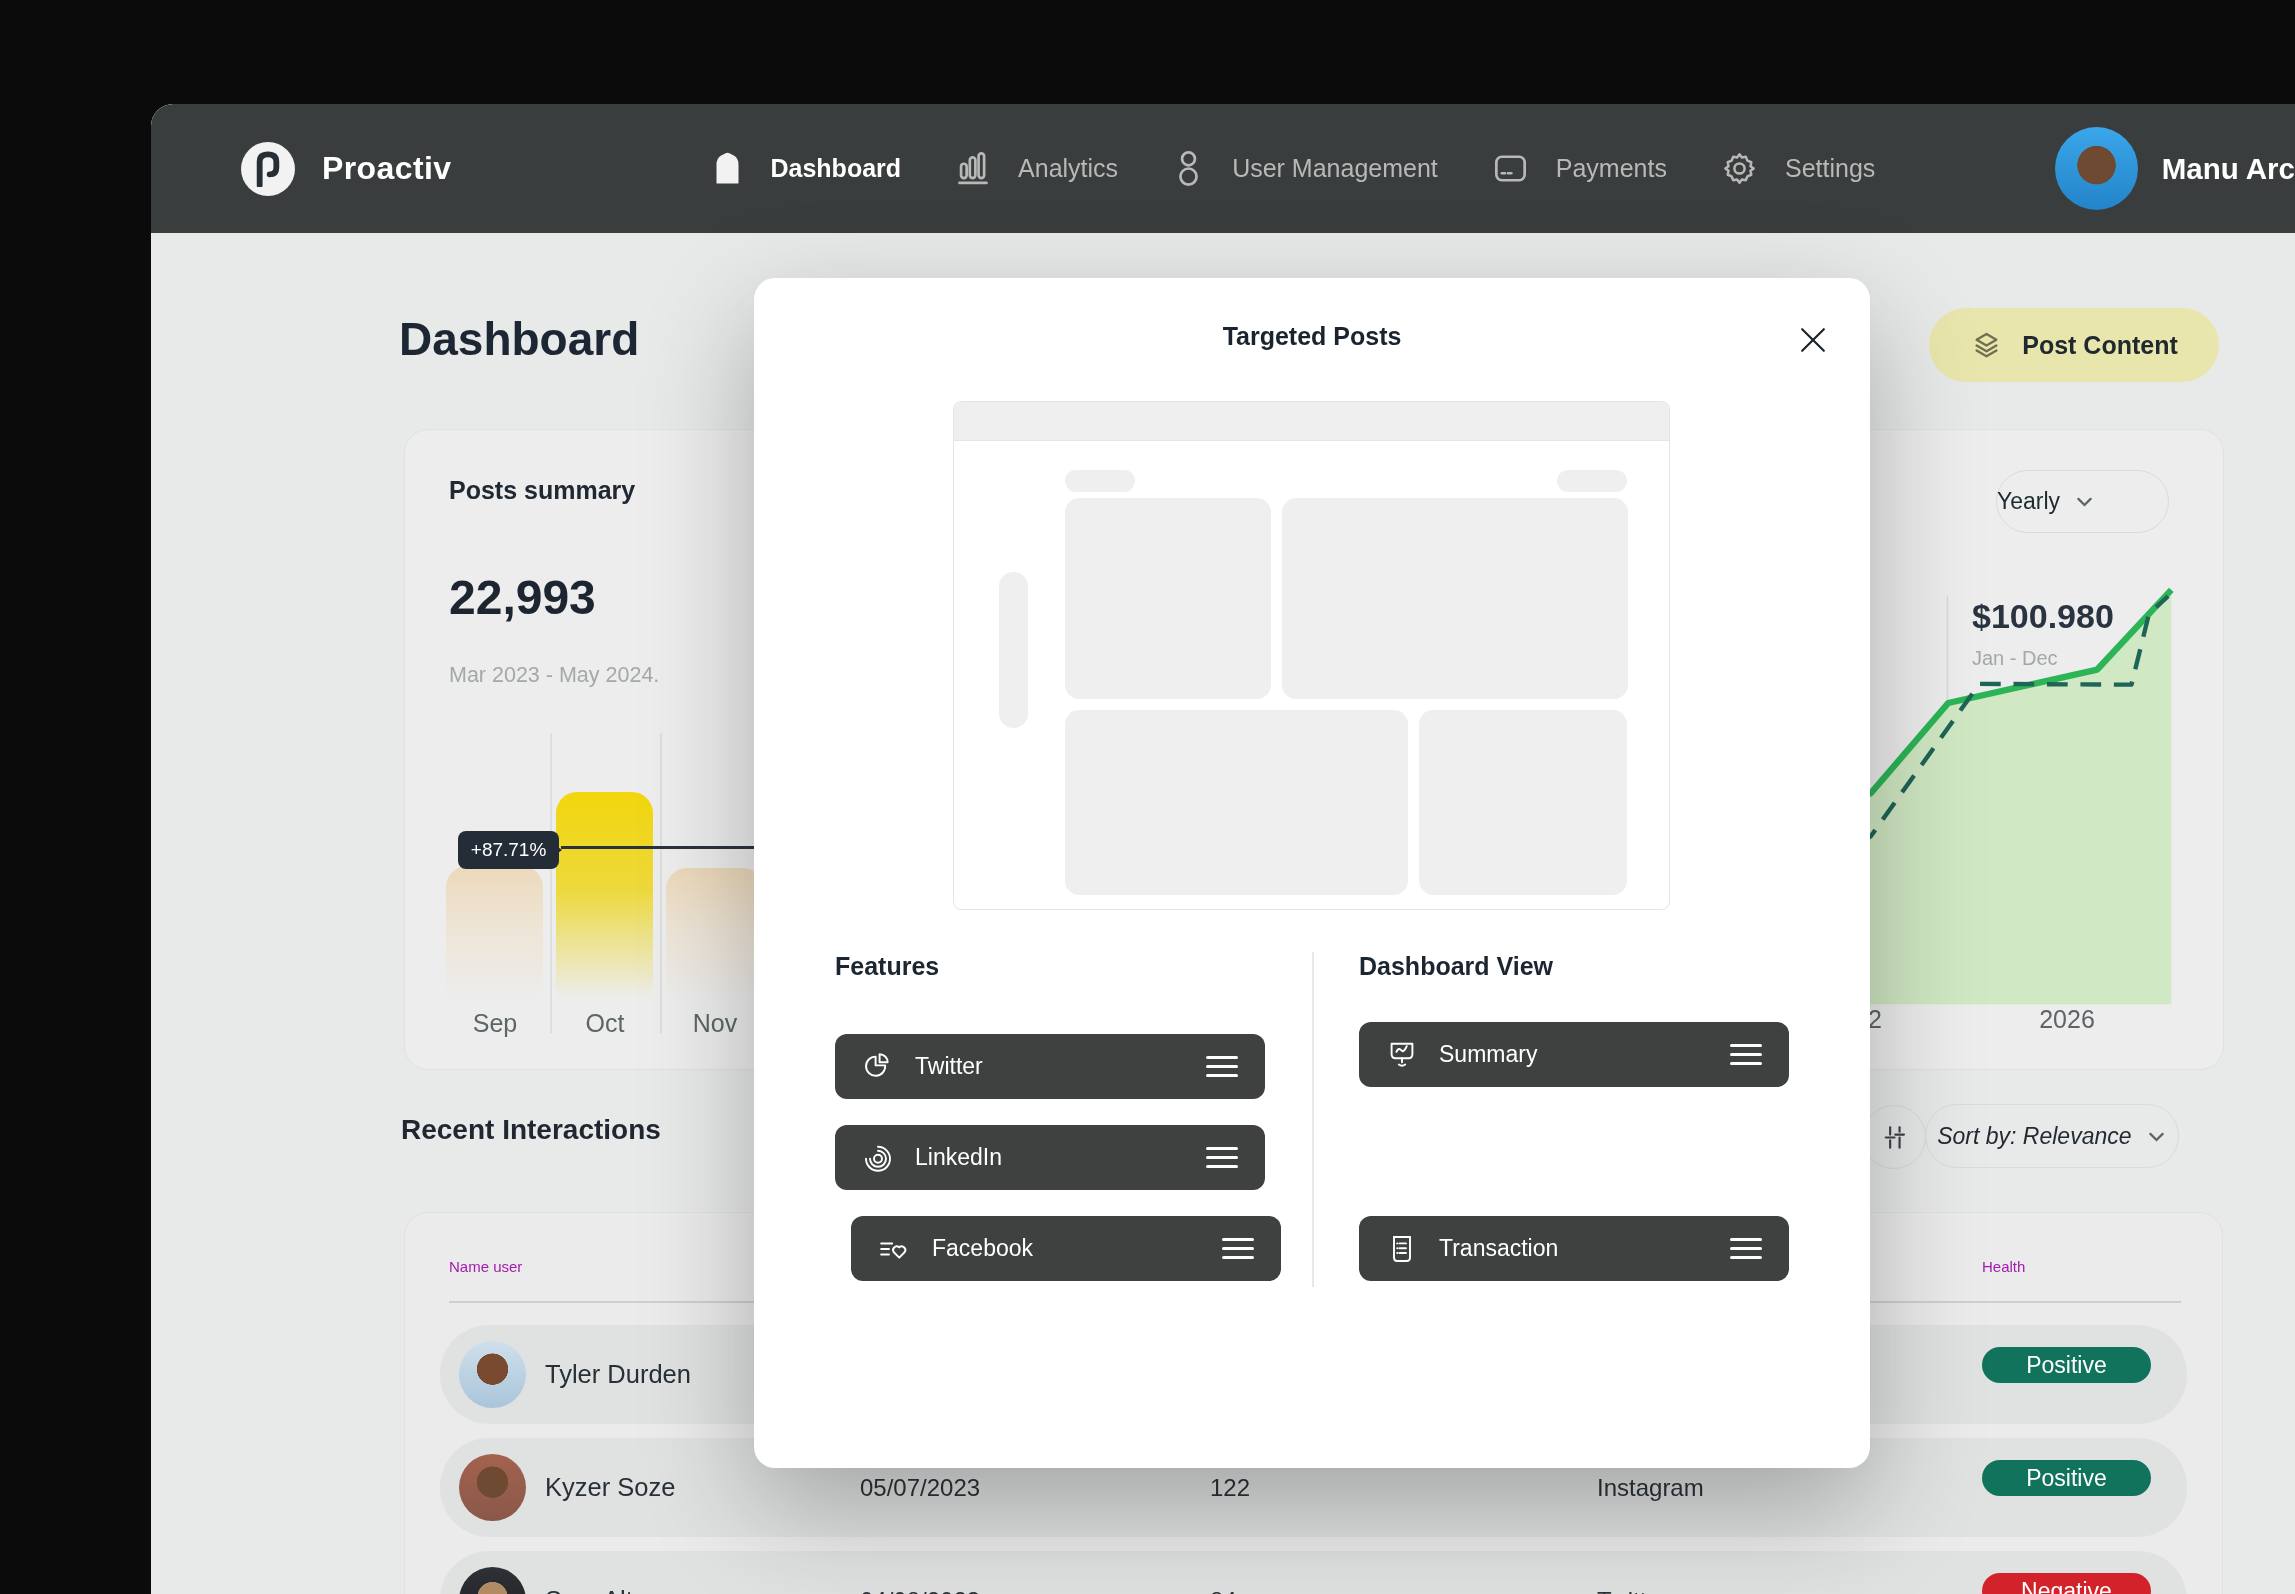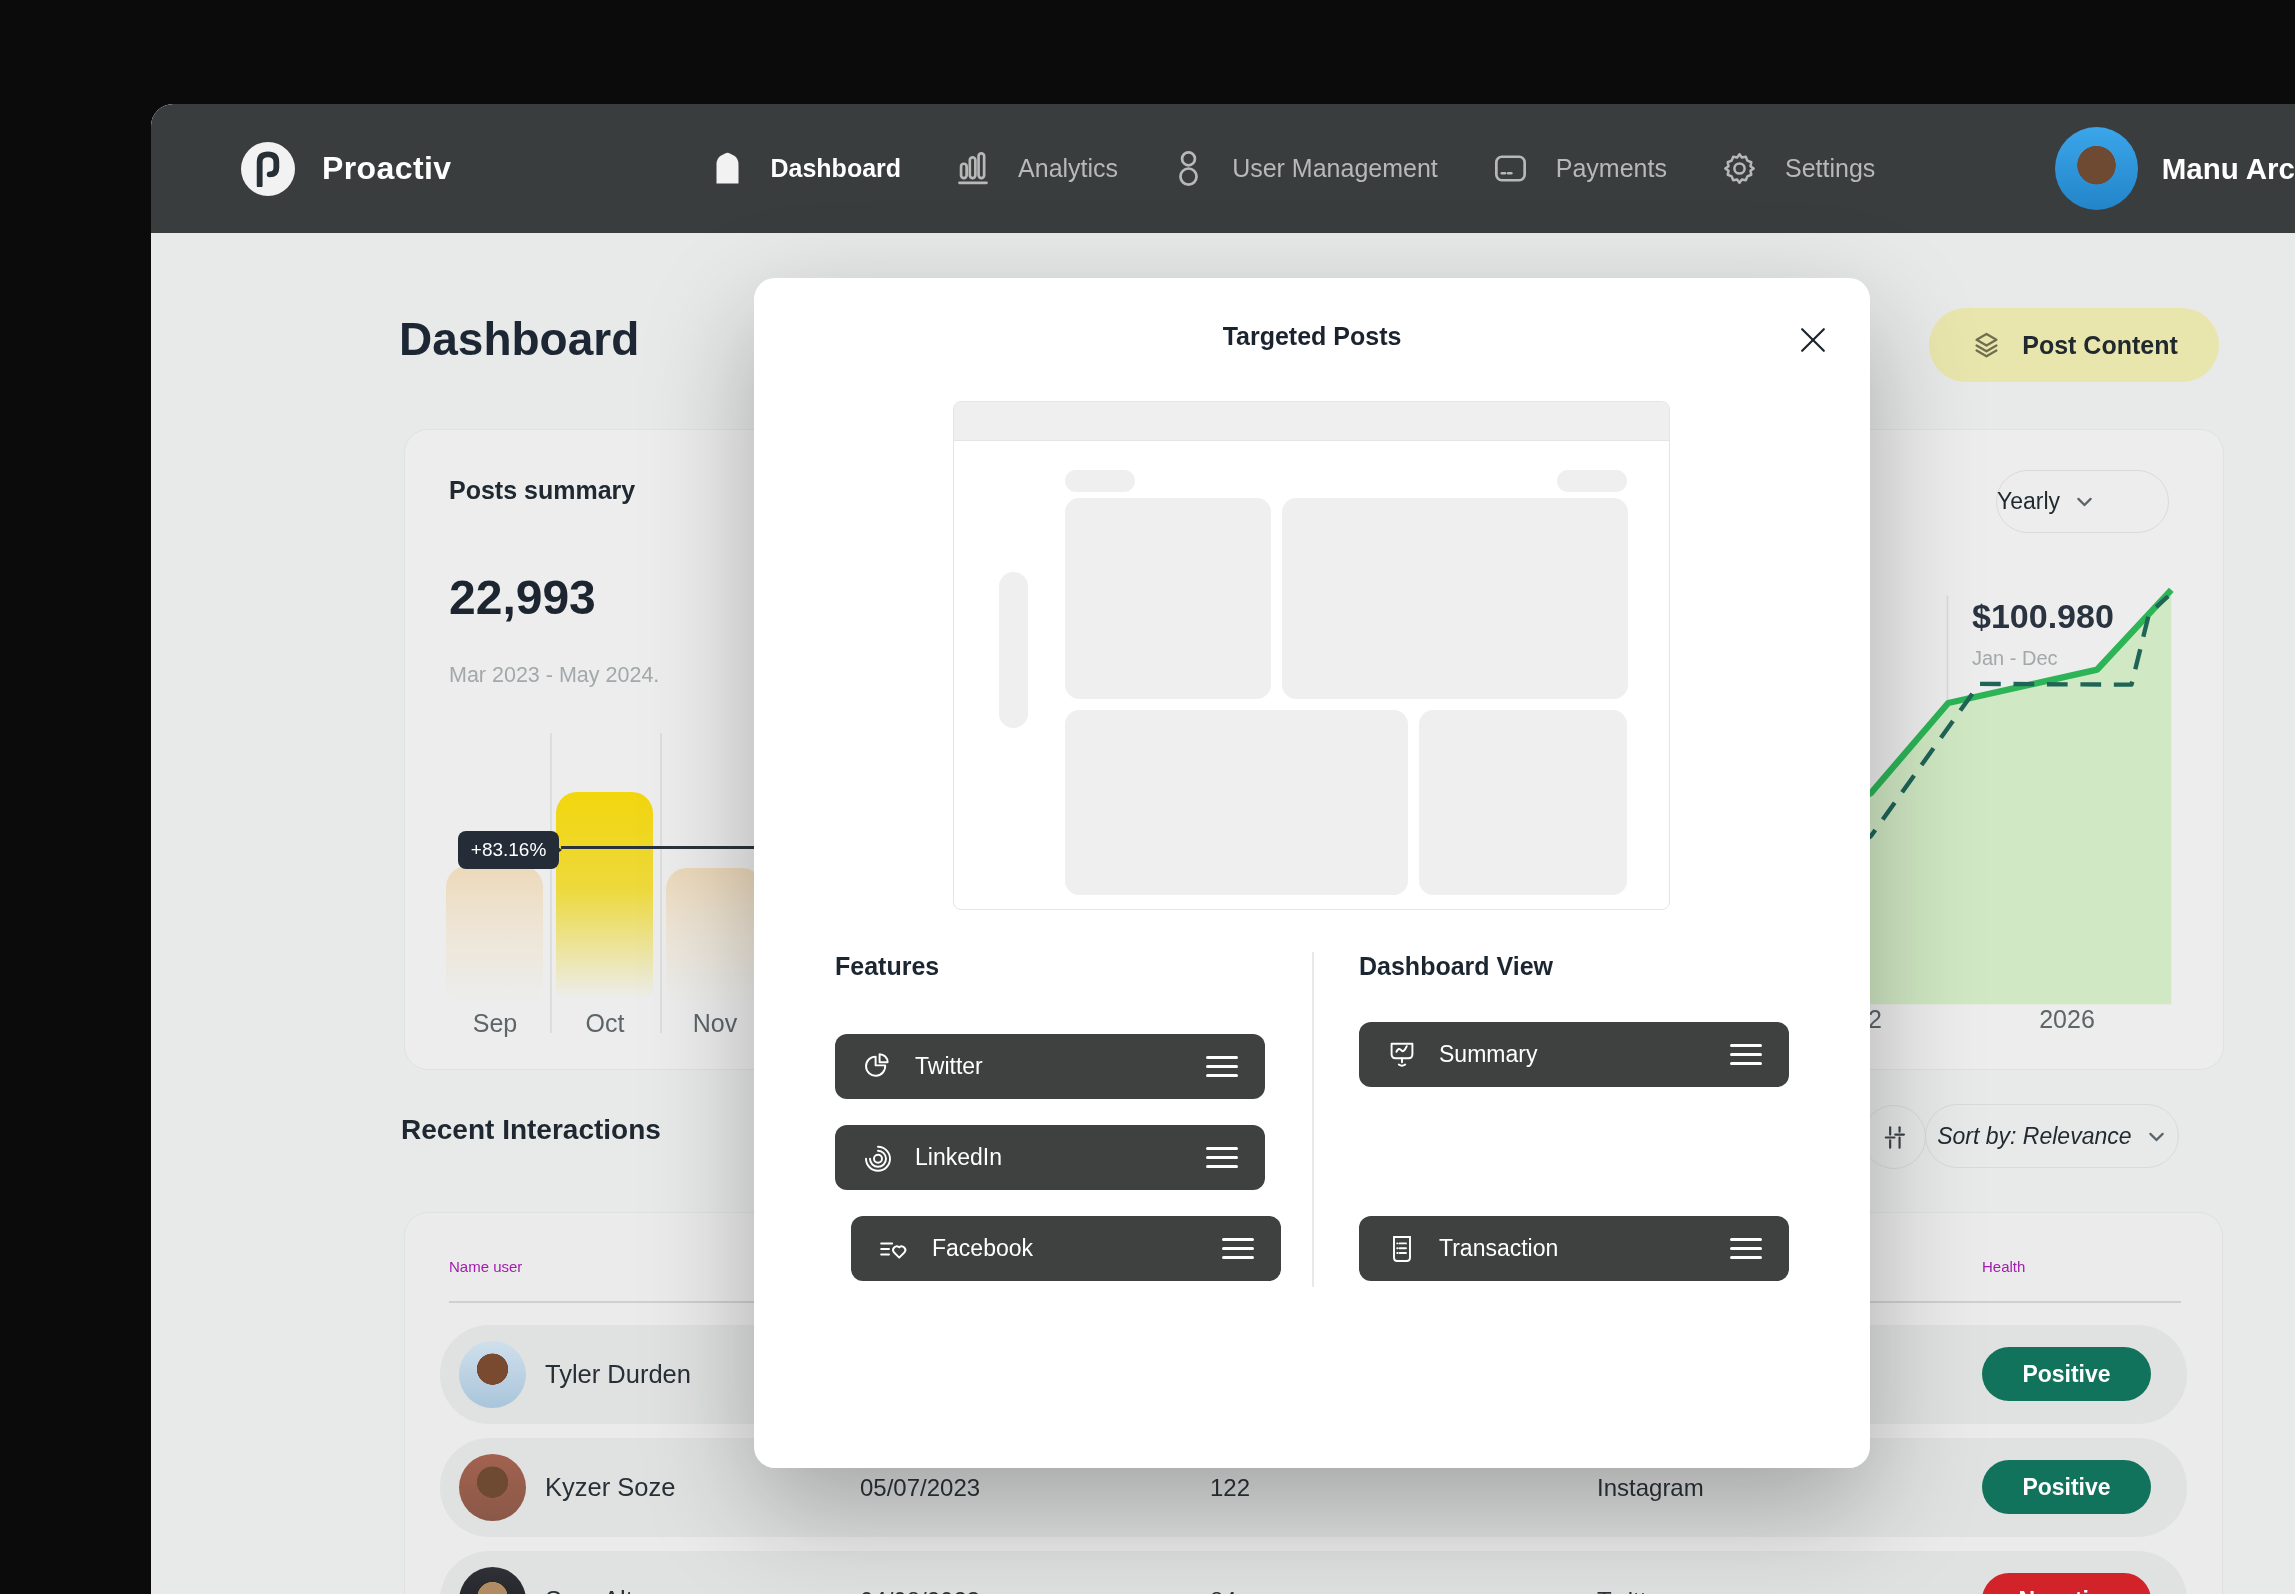--- a/index.html
+++ b/index.html
@@ -69,22 +69,22 @@
     display:flex;align-items:center;padding-left:19px;box-sizing:border-box;}
   .avatar{width:67px;height:67px;border-radius:50%;flex:0 0 auto;}
   .av-tyler{background:radial-gradient(circle at 50% 42%, #7a4a30 0 30%, rgba(0,0,0,0) 31%),
     linear-gradient(180deg,#cfdfec,#a9c5da);}
   .av-kyzer{background:radial-gradient(circle at 50% 42%, #6e4a33 0 30%, rgba(0,0,0,0) 31%),
     linear-gradient(180deg,#a3624f,#8a5848);}
   .av-sam{background:radial-gradient(circle at 50% 45%, #b08b64 0 30%, rgba(0,0,0,0) 31%),
     linear-gradient(180deg,#2f3136,#1b1c20);}
   .row-name{font-size:25.5px;color:#273037;margin-left:19px;}
   .cell{position:absolute;font-size:24px;color:#2b3339;}
-  .badge{position:absolute;left:1542px;top:22px;width:169px;height:54px;border-radius:27px;
-    display:flex;align-items:center;justify-content:center;font-size:23px;color:#fff;font-weight:bold;}
+  .badge{position:absolute;left:1542px;top:22px;width:169px;height:36px;border-radius:27px;
+    display:flex;align-items:center;justify-content:center;font-size:23px;color:#fff;}
   .badge-positive{background:#12735d;}
   .badge-negative{background:#d2232a;}
   
   .modal{position:absolute;left:754px;top:278px;width:1116px;height:1190px;background:#ffffff;
     border-radius:21px;box-shadow:0 40px 112px rgba(0,0,0,.28);z-index:50;}
   .modal-title{position:absolute;left:0;right:0;top:44px;text-align:center;font-size:25px;
     font-weight:600;color:#1b242e;}
   .modal-close{position:absolute;left:1041px;top:44px;width:35px;height:35px;cursor:pointer;
     display:flex;align-items:center;justify-content:center;}
   .preview{position:absolute;left:199px;top:123px;width:717px;height:509px;border:1.6px solid #e4e5e4;
@@ -194,21 +194,21 @@
     <div class="date-range">Mar 2023 - May 2024.</div>
 
     <div class="gridline-v" style="left:145px;top:303px;height:300px;"></div>
     <div class="gridline-v" style="left:255px;top:303px;height:300px;"></div>
 
     <div class="bar bar-beige" style="left:41px;top:436px;width:97px;height:140px;"></div>
     <div class="bar bar-yellow" style="left:151px;top:362px;width:97px;height:215px;"></div>
     <div class="bar bar-beige" style="left:261px;top:438px;width:97px;height:137px;"></div>
 
     <div class="trend-line"></div>
-    <div class="tooltip">+83.16%</div>
+    <div class="tooltip">+87.71%</div>
 
     <div class="month-label" style="left:35px;">Sep</div>
     <div class="month-label" style="left:145px;">Oct</div>
     <div class="month-label" style="left:255px;">Nov</div>
   </div>
 
   <div class="card card-right">
     <div class="period-pill">
       <span>Yearly</span>
       <span class="icon">

